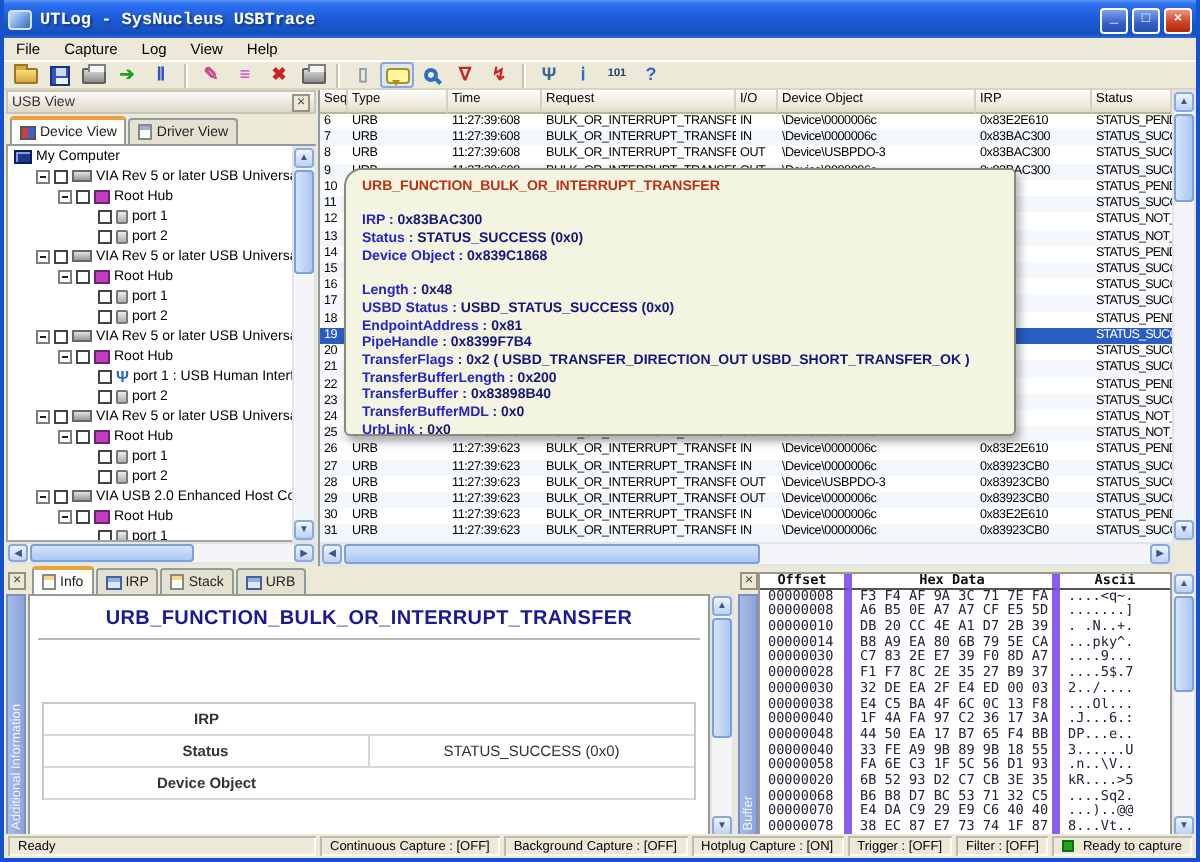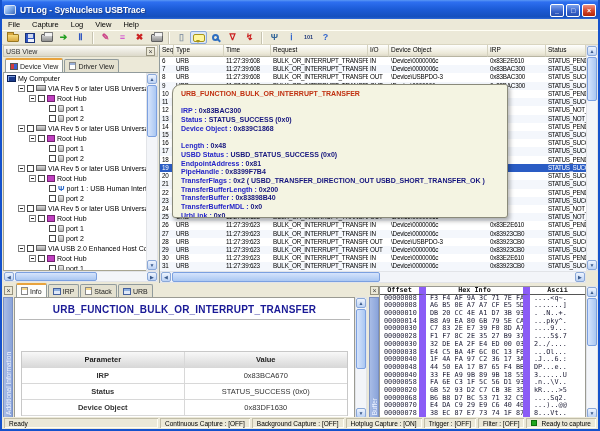--- a/index.html
+++ b/index.html
@@ -5,21 +5,21 @@
   * { margin:0; padding:0; box-sizing:border-box; }
   html,body { background:#6b6b6b; }
   .window {
     position:relative; width:600px; height:431px; overflow:hidden;
     background:#ece9d8; font-family:"Liberation Sans", sans-serif;
     border-left:2px solid #1552cc; border-right:2px solid #1552cc; border-bottom:2px solid #1552cc;
   }
   
   .titlebar { position:absolute; left:-2px; right:-2px; top:0; height:19px;
     background:linear-gradient(180deg,#5a98f5 0%,#2e6ff0 10%,#1c5cd8 45%,#1550bd 85%,#3a77e8 100%);
-    display:flex; align-items:center; padding:10px 4px; gap:4px; }
+    display:flex; align-items:center; padding:10px 4px; gap:4px;font-family:Liberation Mono, monospace; }
   .title-icon { width:12px; height:10px; border:1px solid #d8e4f8; border-radius:2px;
     background:linear-gradient(135deg,#cfe2ff 0%,#7aa8e8 50%,#3a68b8 100%); flex:none; }
   .title-text { color:#fff; font-size:8.5px; font-weight:bold; text-shadow:1px 1px 1px #1a3a80; flex:1;
     white-space:nowrap; overflow:hidden; }
   .tb-ctl { width:14px; height:13px; border:1px solid #fff; border-radius:2px; color:#fff;
     font-size:7px; line-height:11px; text-align:center; font-weight:bold; flex:none;
     background:linear-gradient(180deg,#7da2ec,#3560c8 60%,#2750b0); }
   .tb-ctl.close { background:linear-gradient(180deg,#ee9383,#d6492e 50%,#b02508); }
   
   .menubar { position:absolute; left:0; right:0; top:19px; height:11px; background:#ece9d8;
@@ -110,21 +110,21 @@
   .ptr { display:grid; grid-template-columns:1fr 1fr; height:16px; border-bottom:1px solid #d8d8d8; }
   .ptr div { display:flex; align-items:center; justify-content:center; font-size:7.5px; color:#333; border-right:1px solid #d8d8d8; overflow:hidden; }
   .ptr div:last-child { border-right:none; }
   .ptr.phead div { background:linear-gradient(#f8f8f8,#d9d9d9); font-weight:bold; color:#222; }
   .ptr .pname { font-weight:bold; }
   .hexpanel { position:absolute; left:367px; right:0; top:284px; height:135px; background:#ece9d8; }
   .hex-area { position:absolute; left:10px; top:2px; right:12px; bottom:0; background:#fff; border:1px solid #9a9a92;
     font-family:"DejaVu Sans Mono", monospace; overflow:hidden; }
   .hexrow { display:grid; grid-template-columns:46px 104px 1fr; height:7.7px; }
   .hexrow div { font-size:6.8px; line-height:7.7px; color:#22223a; padding-left:4px; white-space:nowrap; overflow:hidden;
-    border-right:7px solid #8b5cf6; }
+    border-right:4px solid #8b5cf6; }
   .hexrow div:last-child { border-right:none; }
   .hexrow.hhead div { font-weight:bold; color:#111; border-bottom:1px solid #555; text-align:center; padding-left:0; }
   
   .statusbar { position:absolute; left:0; right:0; bottom:0; height:12px; background:#ece9d8; display:flex; gap:2px;
     align-items:stretch; padding:1px 2px; font-size:6.5px; color:#000; }
   .scell { box-shadow:inset 1px 1px 0 #c1bda8, inset -1px -1px 0 #fffef5; display:flex; align-items:center; padding:0 5px;
     white-space:nowrap; overflow:hidden; }
   .scell.grow { flex:1; }
   .led { width:6px; height:6px; background:#1fa51f; border:1px solid #0d6e0d; margin-right:4px; flex:none; }
   .corner { position:absolute; background:#ece9d8; }
@@ -678,70 +678,64 @@
           <span>URB</span>
         </span>
       </div>
     <div class="side-strip" style="left:1px;top:13px;bottom:0;">
       <span>Additional Information</span>
     </div>
     <div class="info-content">
       <div class="info-head">URB_FUNCTION_BULK_OR_INTERRUPT_TRANSFER</div>
       <div class="info-hr"></div>
       <div class="ptable" id="ptable">
-          <div class="ptr phead">
-            <div>Parameter</div>
-            <div>Value</div>
-          </div>
           <div class="ptr">
             <div class="pname">IRP</div>
-            <div>0x83BCA670</div>
           </div>
           <div class="ptr">
             <div class="pname">Status</div>
             <div>STATUS_SUCCESS (0x0)</div>
           </div>
           <div class="ptr">
             <div class="pname">Device Object</div>
-            <div>0x83DF1630</div>
           </div>
         </div>
     </div>
 
     <div class="sb" style="right:2px;top:13px;width:12px;bottom:0;">
       <div class="sb-btn" style="left:0;top:0;width:10px;height:10px;">▲</div>
       <div class="sb-thumb" style="left:0;top:11px;width:10px;height:60px;"></div>
       <div class="sb-btn" style="left:0;bottom:0;width:10px;height:10px;">▼</div>
     </div>
   </div>
 
   <div class="hexpanel">
     <span class="xbtn" style="position:absolute;left:1px;top:2px;z-index:2;">×</span>
     <div class="side-strip" style="left:0;top:13px;bottom:0;width:10px;">
       <span>Buffer</span>
     </div>
     <div class="hex-area" id="hexarea">
         <div class="hexrow hhead">
           <div>Offset</div>
-          <div>Hex Info</div>
+          <div>Hex Data</div>
           <div>Ascii</div>
         </div>
         <div class="hexrow">
           <div>00000008</div>
           <div>F3 F4 AF 9A 3C 71 7E FA</div>
           <div>....&lt;q~.</div>
         </div>
         <div class="hexrow">
           <div>00000008</div>
           <div>A6 B5 0E A7 A7 CF E5 5D</div>
           <div>.......]</div>
         </div>
         <div class="hexrow">
           <div>00000010</div>
-          <div>DB 20 CC 4E A1 D7 3B 93</div>
+          <div>DB 20 CC 4E A1 D7 2B 39</div>
           <div>. .N..+.</div>
         </div>
         <div class="hexrow">
           <div>00000014</div>
           <div>B8 A9 EA 80 6B 79 5E CA</div>
           <div>...pky^.</div>
         </div>
         <div class="hexrow">
           <div>00000030</div>
           <div>C7 83 2E E7 39 F0 8D A7</div>

